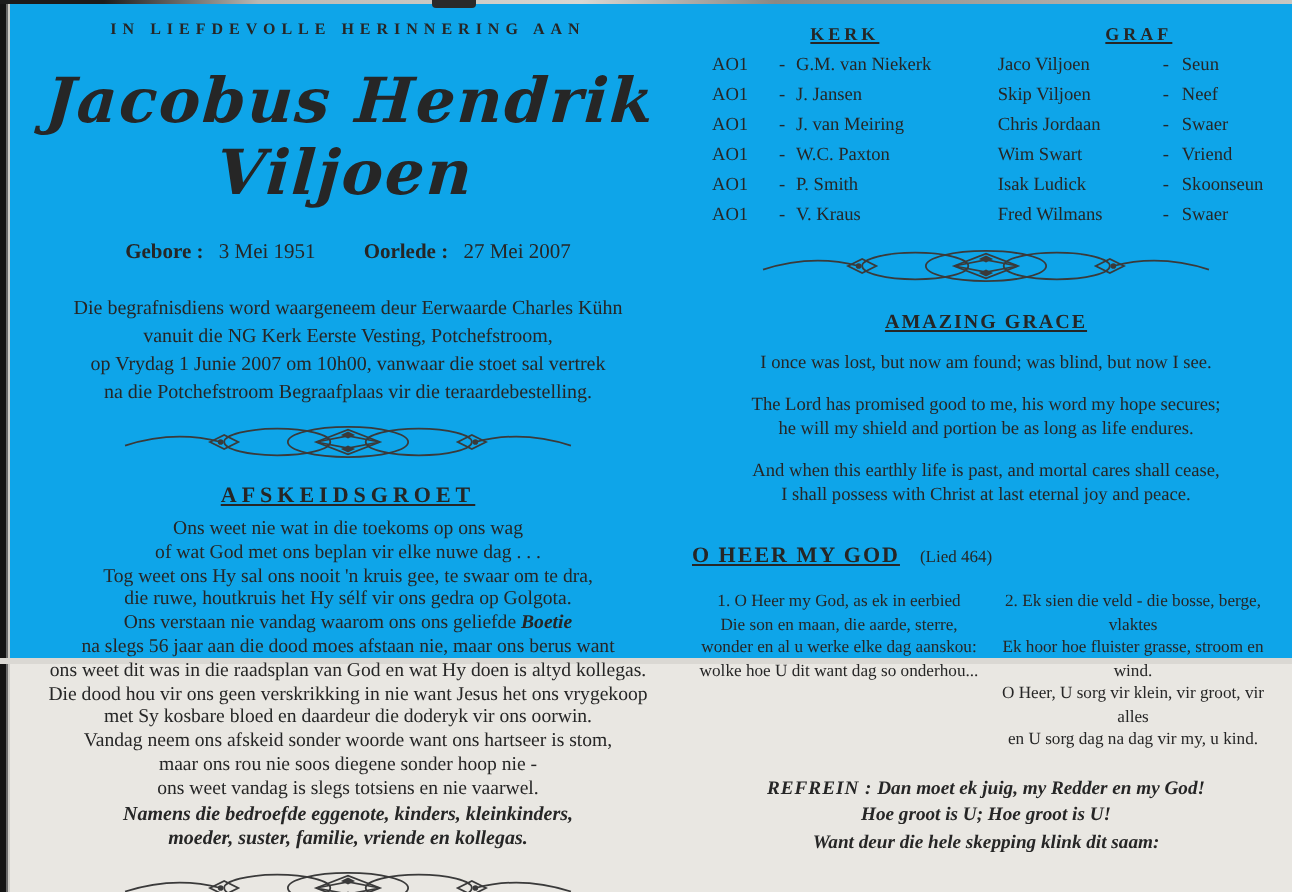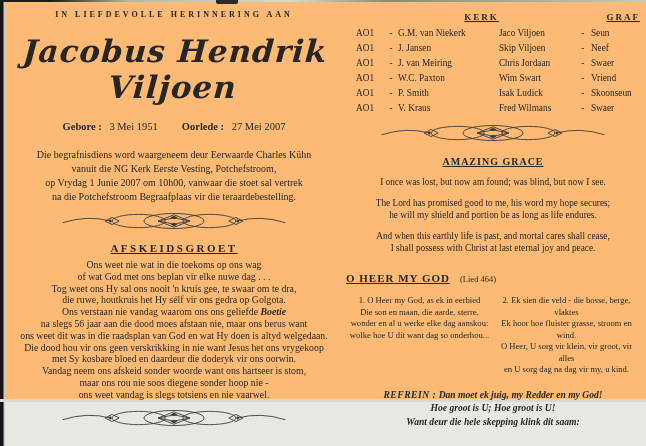--- a/index.html
+++ b/index.html
@@ -3,22 +3,22 @@
 <meta charset="utf-8">
 <style>
   html,body{margin:0;padding:0;}
   body{
     width:646px;height:446px;overflow:hidden;
     background:#e9e7e2;
     font-family:"Liberation Serif","DejaVu Serif",serif;
     color:#262626;
   }
   .page{
-    position:relative;width:646px;height:402px;
-    background:#fdba74;
+    position:relative;width:646px;height:332px;
+    background:#0ea5e9;
   }
   
   .edge-left{position:absolute;left:0;top:0;width:5px;height:446px;
     background:linear-gradient(to right,#141414 0 3px,#6b6b6b 3px 4px,#cfcdc8 4px 5px);}
   .edge-top{position:absolute;left:0;top:0;width:646px;height:2px;
     background:linear-gradient(to right,#1c1c1c 0 8%,#b9b7b2 20%,#d9d7d2 45%,#8a8884 60%,#c9c7c2 100%);}
   .edge-top-mark{position:absolute;left:216px;top:0;width:22px;height:4px;background:#2a2a2a;border-radius:0 0 2px 2px;}
   .edge-bottom{position:absolute;left:0;bottom:0;width:646px;height:3px;background:#dad8d3;}
 
   .col-left{position:absolute;left:8px;top:6px;width:332px;}
@@ -45,21 +45,21 @@
     text-decoration:underline;margin-top:10px;
   }
   .poem{margin-top:5px;font-size:9.8px;line-height:11.8px;text-align:center;}
   .poem .beloved{font-weight:bold;font-style:italic;}
   .closing{margin-top:1px;font-size:10px;line-height:12.5px;text-align:center;font-weight:bold;font-style:italic;}
 
   .draers-title{font-size:10px;font-weight:bold;letter-spacing:3px;text-align:center;text-decoration:underline;margin-top:6px;}
   .carriers{display:flex;margin-top:6px;}
   .carriers .kerk{width:52%;}
   .carriers .graf{width:48%;}
-  .sub-title{font-size:9px;font-weight:bold;letter-spacing:2px;text-align:right;text-decoration:underline;margin-bottom:4px;}
+  .sub-title{font-size:9px;font-weight:bold;letter-spacing:2px;text-align:center;text-decoration:underline;margin-bottom:4px;}
   .crow{display:flex;font-size:9.3px;line-height:15px;}
   .kerk .crow{padding-left:10px;}
   .crow .code{width:28px;}
   .crow .dash{width:14px;text-align:center;}
   .graf .crow .pname{width:76px;}
   .graf .crow .dash{width:16px;}
 
   .hymn-title{font-size:10px;font-weight:bold;letter-spacing:1px;text-align:center;text-decoration:underline;margin-top:12px;}
   .stanza{font-size:9.3px;line-height:12px;text-align:center;margin-top:9px;}
 
@@ -136,29 +136,33 @@
     <div class="poem">
       <div>
           <div>Ons weet nie wat in die toekoms op ons wag</div>
           <div>of wat God met ons beplan vir elke nuwe dag . . .</div>
           <div>Tog weet ons Hy sal ons nooit 'n kruis gee, te swaar om te dra,</div>
           <div>die ruwe, houtkruis het Hy sélf vir ons gedra op Golgota.</div>
         </div>
       <div><span>Ons verstaan nie vandag waarom ons ons geliefde </span><span class="beloved">Boetie</span></div>
       <div>
           <div>na slegs 56 jaar aan die dood moes afstaan nie, maar ons berus want</div>
-          <div>ons weet dit was in die raadsplan van God en wat Hy doen is altyd welgedaan.</div>
+          <div>ons weet dit was in die raadsplan van God en wat Hy doen is altyd kollegas.</div>
           <div>Die dood hou vir ons geen verskrikking in nie want Jesus het ons vrygekoop</div>
           <div>met Sy kosbare bloed en daardeur die doderyk vir ons oorwin.</div>
           <div>Vandag neem ons afskeid sonder woorde want ons hartseer is stom,</div>
           <div>maar ons rou nie soos diegene sonder hoop nie -</div>
           <div>ons weet vandag is slegs totsiens en nie vaarwel.</div>
         </div>
     </div>
 
+    <div class="closing">
+        <div>Namens die bedroefde eggenote, kinders, kleinkinders,</div>
+        <div>moeder, suster, familie, vriende en kollegas.</div>
+      </div>
 
     <span class="flourish">
       <svg width="230" height="22" style="margin:0 auto;display:block">
           <use href="#flourish"></use>
         </svg>
     </span>
 
   </div>
 
   <div class="col-right">

